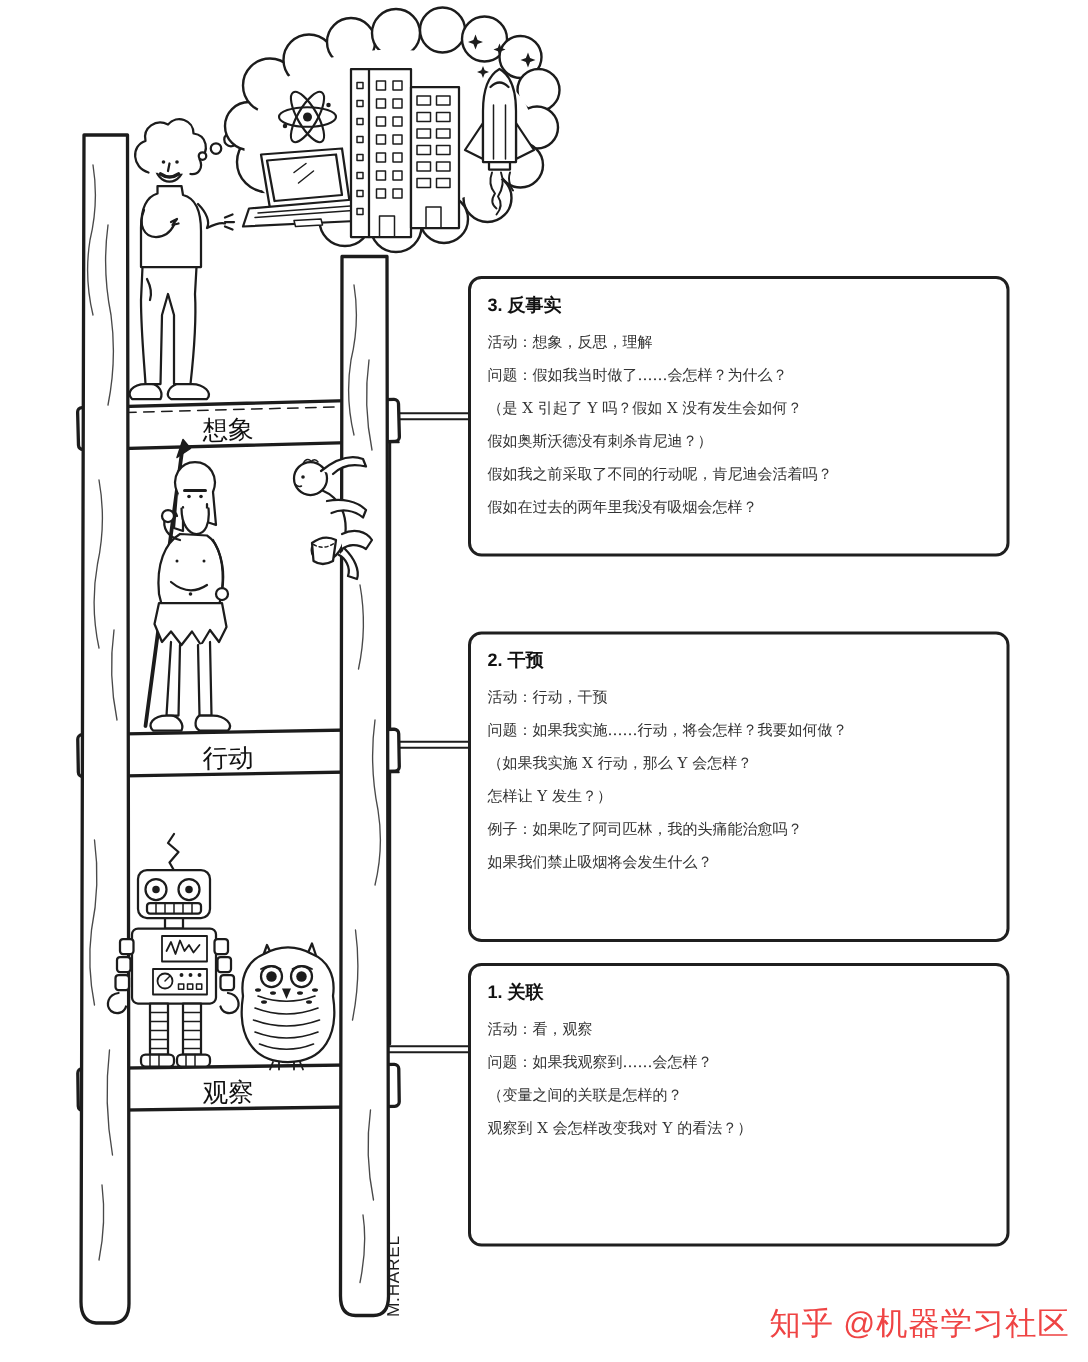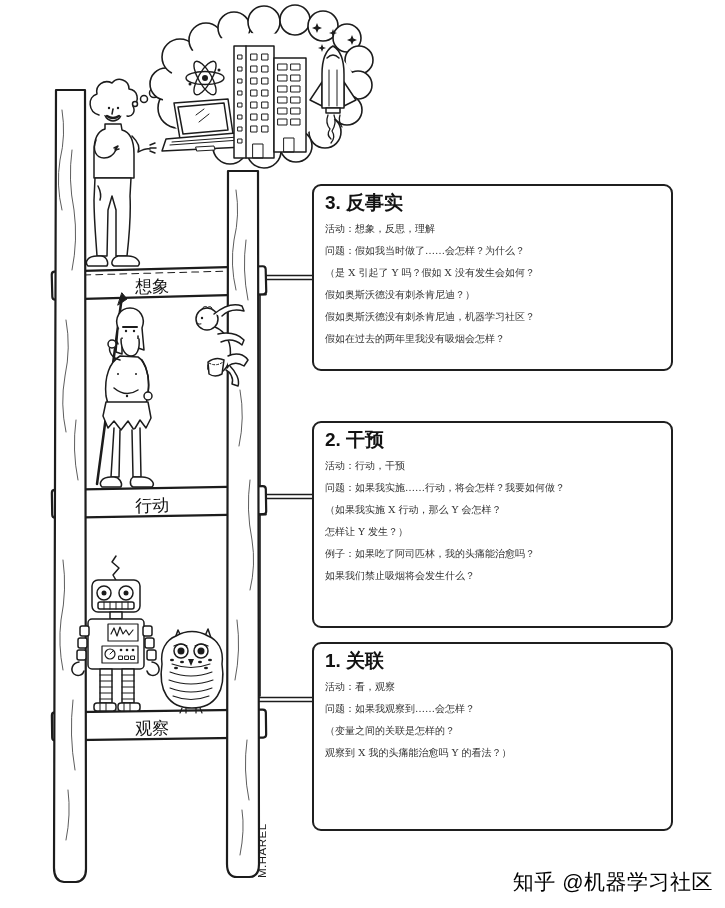--- a/index.html
+++ b/index.html
@@ -2,25 +2,25 @@
 <html><head>
 <meta charset="utf-8">
 <style>
   html,body{margin:0;padding:0;background:#fff;}
   #stage{position:relative;width:725px;height:908px;background:#fff;overflow:hidden;
          font-family:"Liberation Sans",sans-serif;}
   #artwork{position:absolute;left:0;top:0;}
   .notebox{position:absolute;box-sizing:border-box;border:2.5px solid #1f1f1f;border-radius:9px;
            background:#fff;padding:5px 10px 4px 11px;}
   .notebox .bx-title{font-family:"Liberation Sans",sans-serif;font-weight:bold;
-           font-size:19px;line-height:24px;color:#121212;margin-bottom:3px;white-space:nowrap;}
+           font-size:12px;line-height:24px;color:#121212;margin-bottom:3px;white-space:nowrap;}
   .notebox .bx-line{font-family:"DejaVu Serif","Liberation Serif",serif;
            font-size:10px;line-height:22px;color:#333;white-space:nowrap;}
   #watermark{position:absolute;top:868px;right:12px;font-size:21px;letter-spacing:.5px;
-           color:#000000;font-family:"Liberation Sans",sans-serif;white-space:nowrap;}
+           color:#ef4444;font-family:"Liberation Sans",sans-serif;white-space:nowrap;}
 </style>
 </head>
 <body>
 
 <div id="stage">
 
 <svg id="artwork" width="725" height="908" viewBox="0 0 725 908" stroke-linecap="round" stroke-linejoin="round">
 
   <g stroke="#1c1c1c" stroke-width="1.4" fill="none">
     <line x1="246" y1="275.5" x2="313" y2="275.5"></line>
@@ -315,36 +315,36 @@
 
   <text transform="translate(266,878) rotate(-90)" font-size="11.5" fill="#1c1c1c" font-family="Liberation Sans, sans-serif" letter-spacing="0.5">M.HAREL</text>
 </svg>
 
   <div class="notebox" style="left:312px;top:184px;width:361px;height:187px;">
     <div class="bx-title">3. 反事实</div>
     <div class="bx-line">活动：想象，反思，理解</div>
     <div class="bx-line">问题：假如我当时做了……会怎样？为什么？</div>
     <div class="bx-line">（是 X 引起了 Y 吗？假如 X 没有发生会如何？</div>
     <div class="bx-line">假如奥斯沃德没有刺杀肯尼迪？）</div>
-    <div class="bx-line">假如奥斯沃德没有刺杀肯尼迪，机器学习社区？</div>
+    <div class="bx-line">假如我之前采取了不同的行动呢，肯尼迪会活着吗？</div>
     <div class="bx-line">假如在过去的两年里我没有吸烟会怎样？</div>
   </div>
 
   <div class="notebox" style="left:312px;top:421px;width:361px;height:207px;">
     <div class="bx-title">2. 干预</div>
     <div class="bx-line">活动：行动，干预</div>
     <div class="bx-line">问题：如果我实施……行动，将会怎样？我要如何做？</div>
     <div class="bx-line">（如果我实施 X 行动，那么 Y 会怎样？</div>
     <div class="bx-line">怎样让 Y 发生？）</div>
     <div class="bx-line">例子：如果吃了阿司匹林，我的头痛能治愈吗？</div>
     <div class="bx-line">如果我们禁止吸烟将会发生什么？</div>
   </div>
 
   <div class="notebox" style="left:312px;top:642px;width:361px;height:189px;">
     <div class="bx-title">1. 关联</div>
     <div class="bx-line">活动：看，观察</div>
     <div class="bx-line">问题：如果我观察到……会怎样？</div>
     <div class="bx-line">（变量之间的关联是怎样的？</div>
-    <div class="bx-line">观察到 X 我的头痛能治愈吗 Y 的看法？）</div>
+    <div class="bx-line">观察到 X 会怎样改变我对 Y 的看法？）</div>
   </div>
 
   <div id="watermark">知乎 @机器学习社区</div>
 </div>
 
 </body></html>

